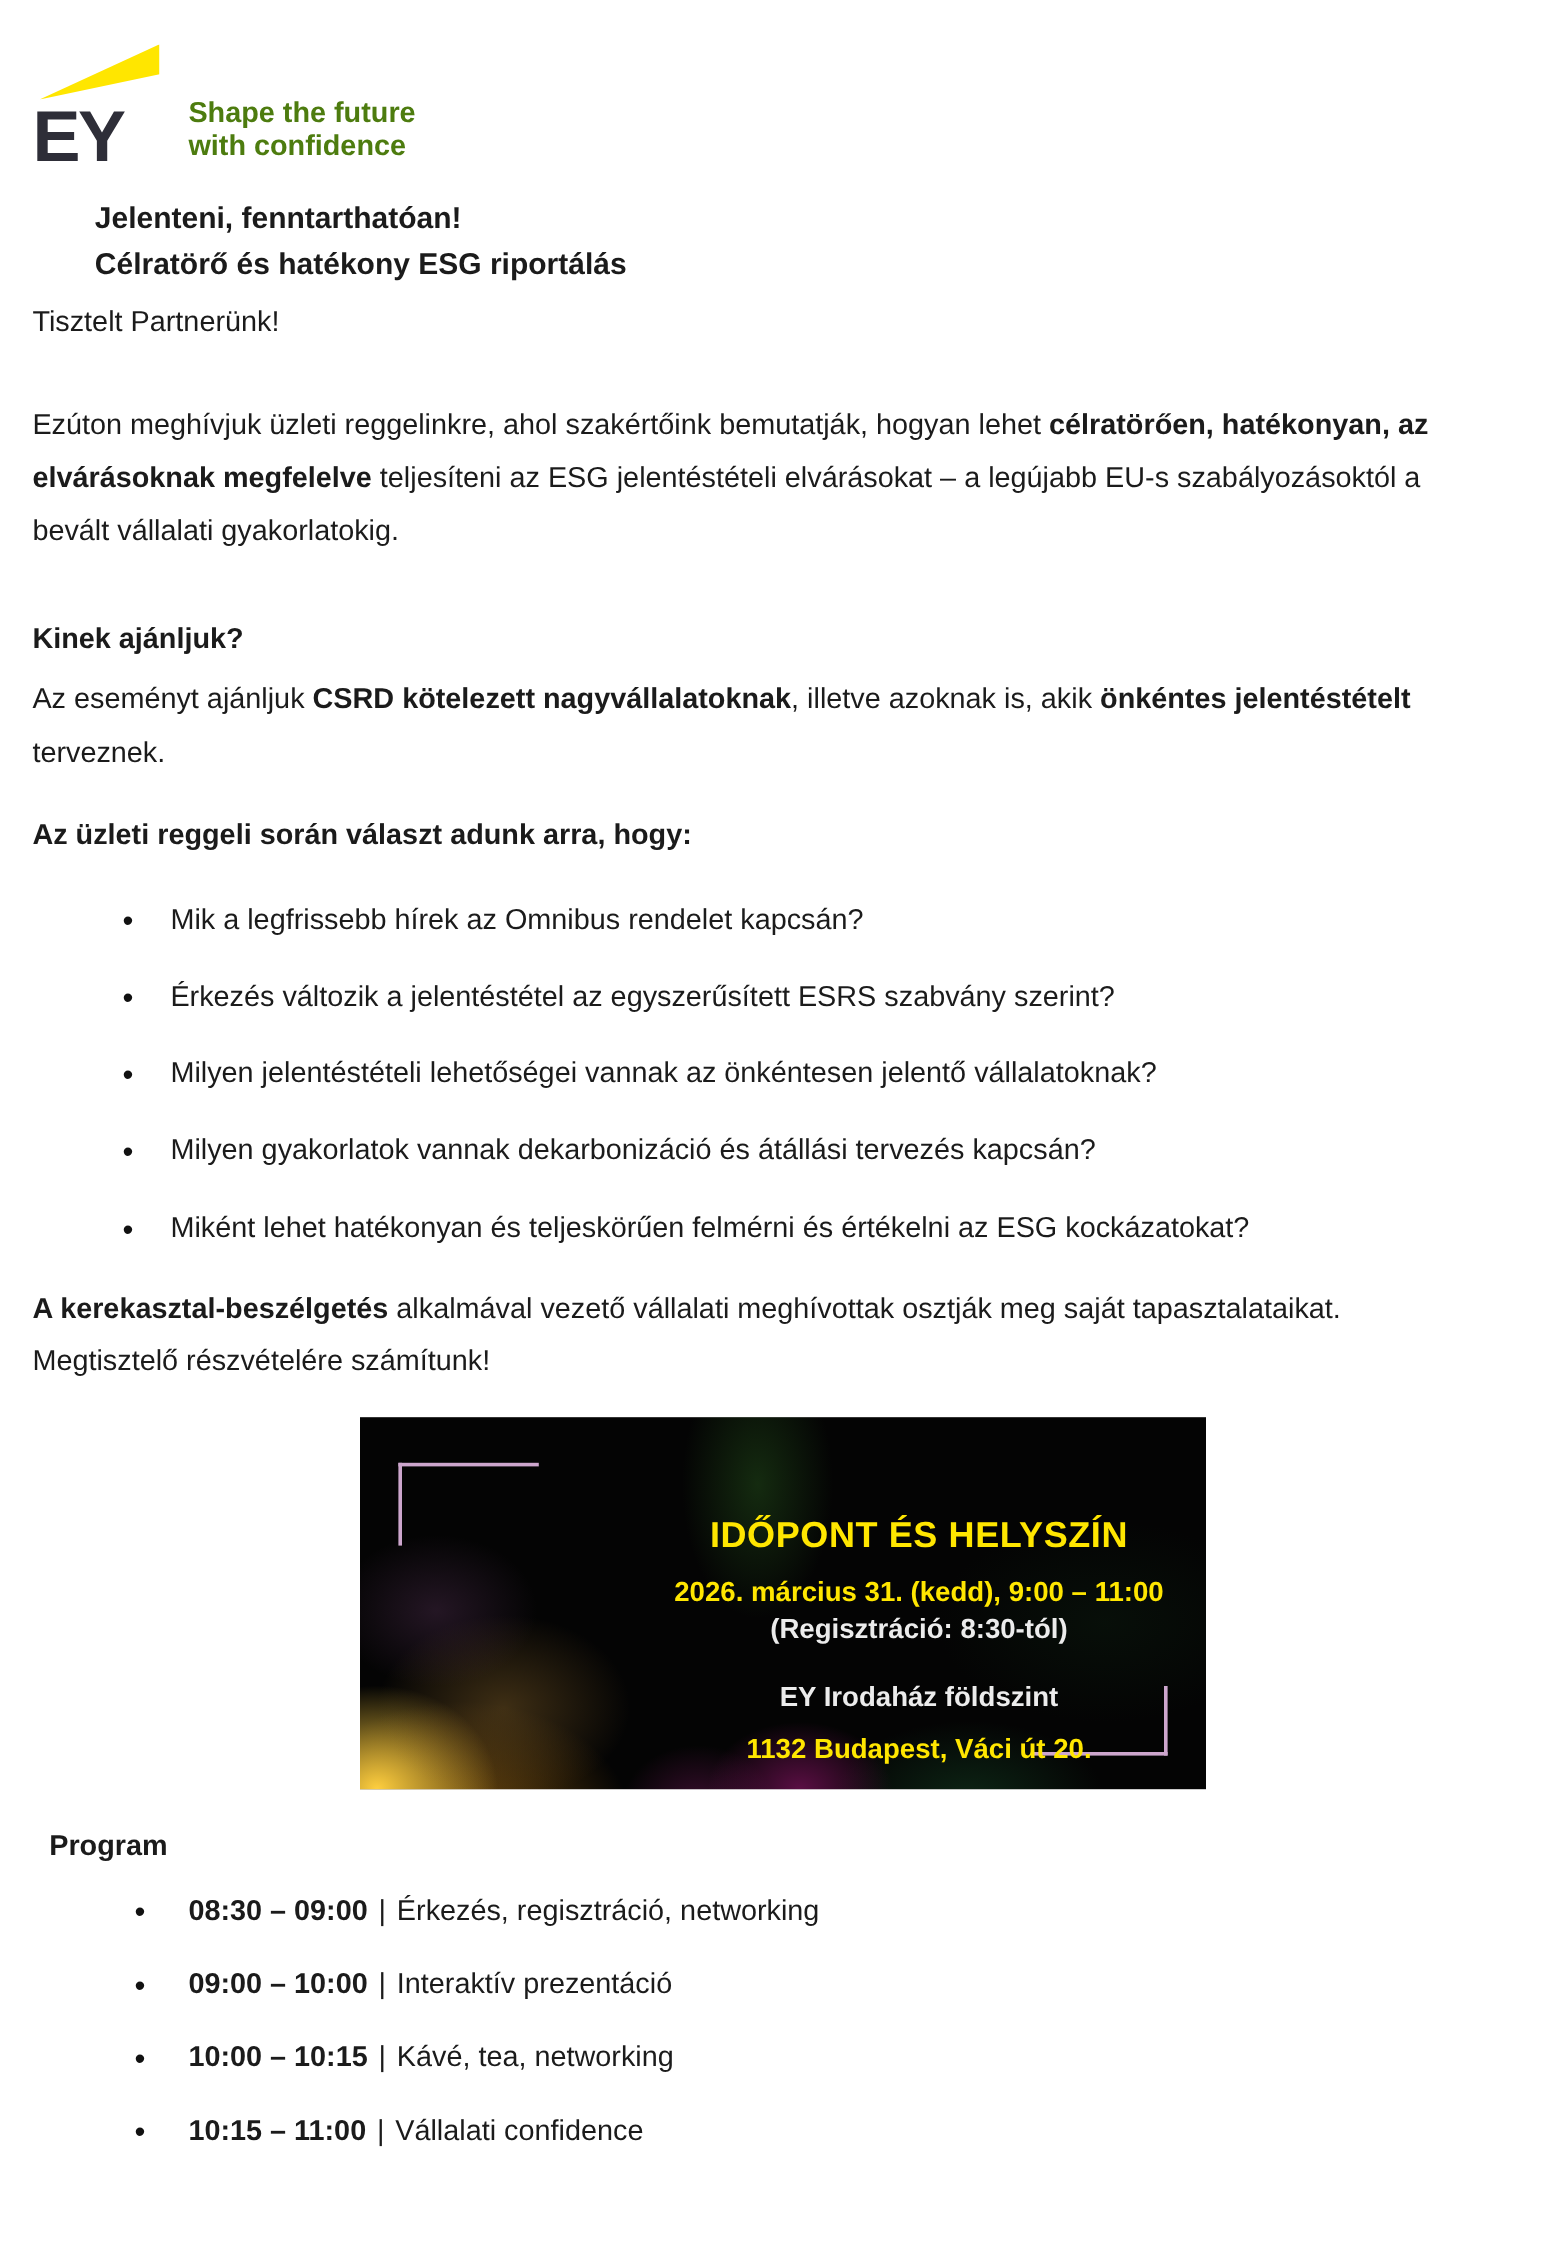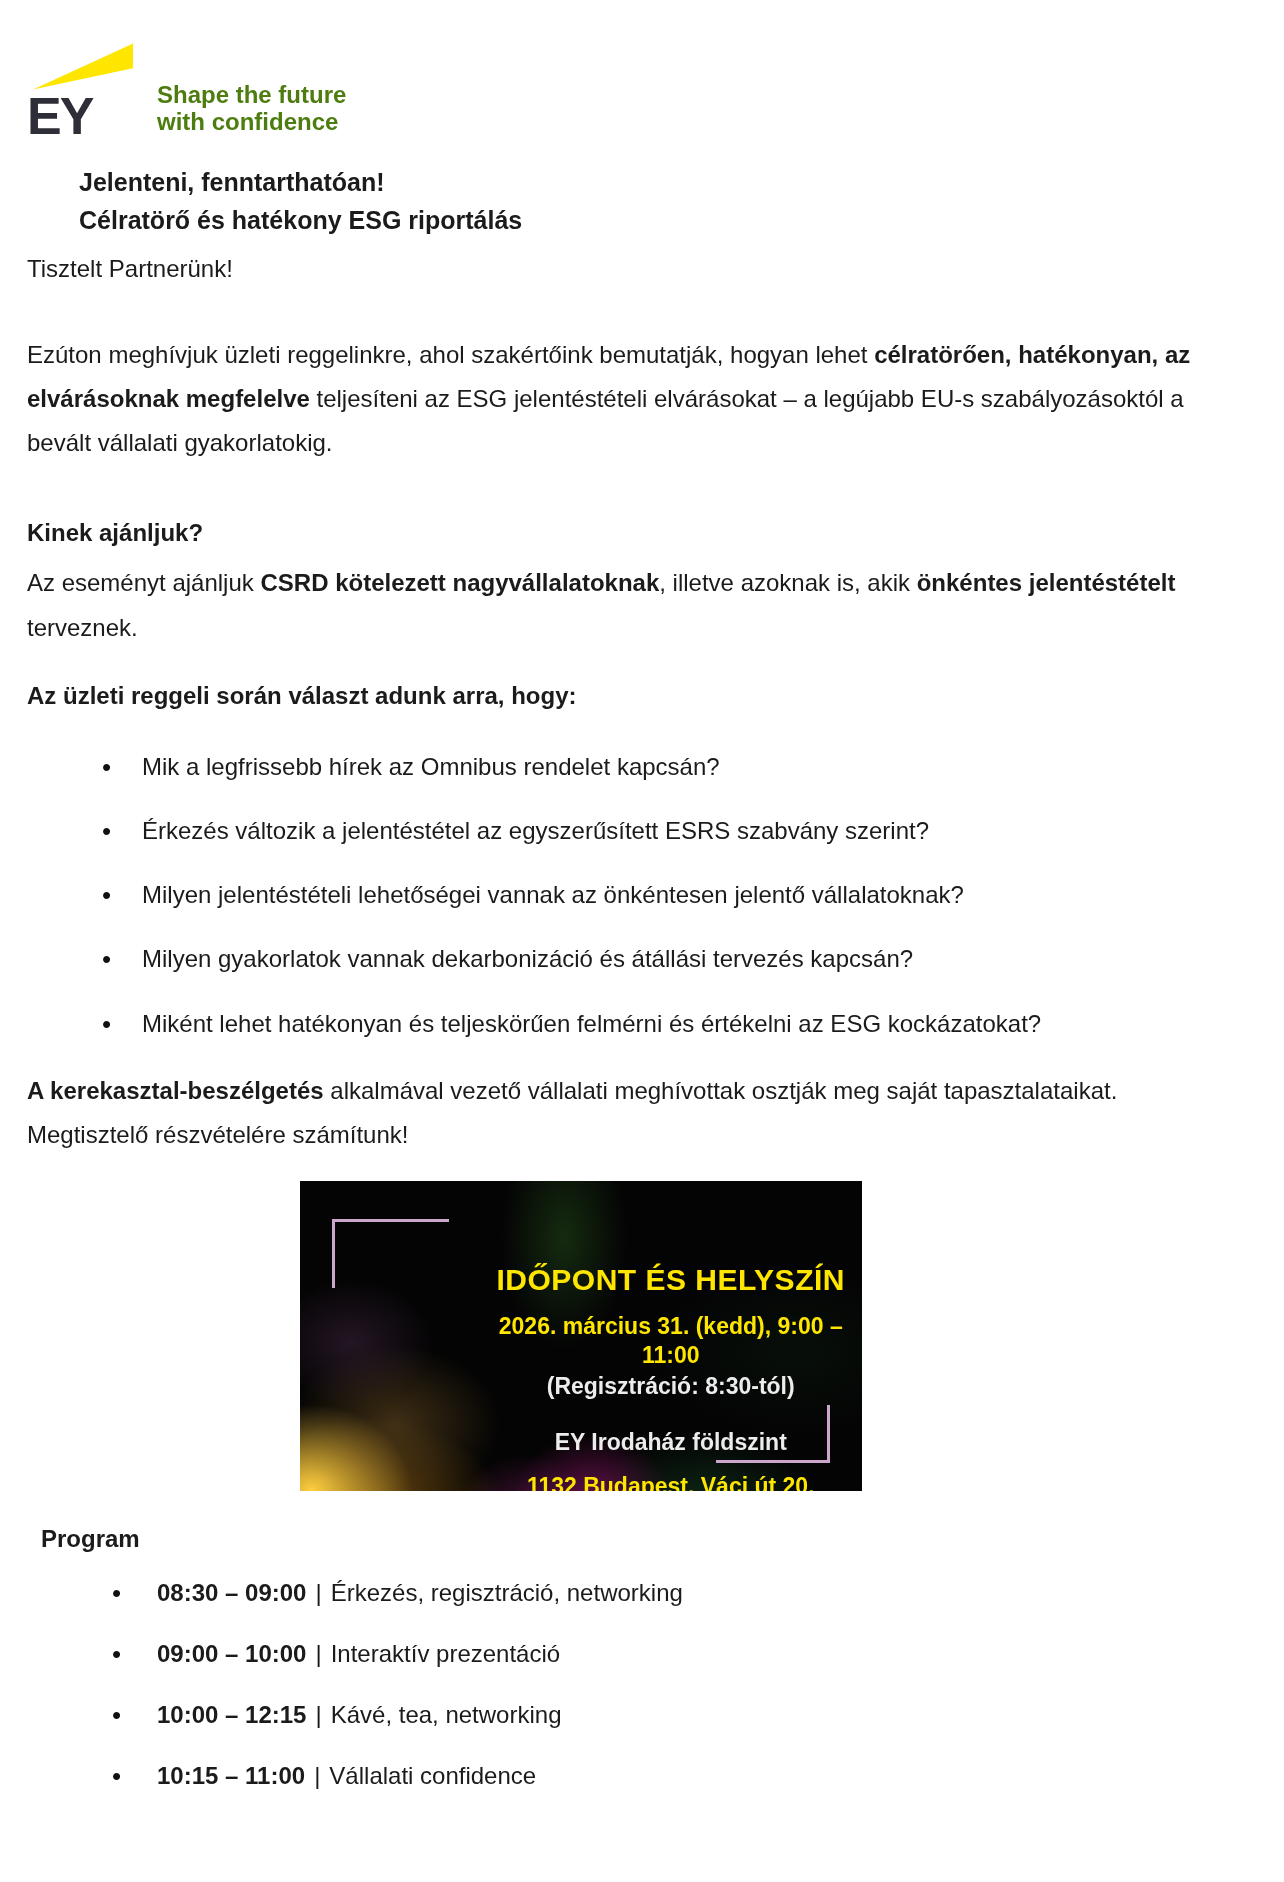--- a/index.html
+++ b/index.html
@@ -14,21 +14,21 @@
 
   
   .logo-block { display:flex; align-items:flex-end; gap:18px; height:122px; }
   .ey-mark { position:relative; width:112px; }
   .ey-beam {
     width:100px; height:48px; margin-left:6px;
     background:#ffe600;
     clip-path:polygon(0 96%, 100% 0, 100% 52%);
   }
   .ey-word {
-    font-size:52px; font-weight:800; letter-spacing:-2px;
+    font-size:60px; font-weight:800; letter-spacing:-2px;
     color:#2e2e38; line-height:0.82; margin-top:4px;
   }
   .ey-tagline {
     font-size:24px; font-weight:bold; color:#4d7c0f;
     line-height:1.15; padding-bottom:2px;
   }
 
   
   .title { text-align:left; margin:26px 0 0 52px; }
   .title div { font-size:25px; font-weight:bold; line-height:1.5; }
@@ -50,21 +50,21 @@
   }
   ul.dots li::before {
     content:"\2022"; position:absolute; left:0; top:-1px;
     font-size:26px; color:#111;
   }
 
   p.roundtable { margin-top:22px; font-size:24px; line-height:1.84; }
 
   
   .banner {
-    position:relative; width:562px; height:310px; margin:24px 0 0 273px;
+    position:relative; width:705px; height:310px; margin:24px 0 0 273px;
     background:
       radial-gradient(90px 160px at 47% 18%, rgba(40,90,30,0.45), transparent 70%),
       radial-gradient(120px 90px at 9% 52%, rgba(95,55,95,0.35), transparent 70%),
       radial-gradient(150px 110px at 17% 78%, rgba(150,110,45,0.40), transparent 70%),
       radial-gradient(140px 120px at 2% 100%, #ffcf3f, transparent 72%),
       radial-gradient(200px 140px at 12% 108%, rgba(200,130,20,0.55), transparent 70%),
       radial-gradient(110px 80px at 52% 100%, rgba(175,25,130,0.50), transparent 70%),
       radial-gradient(90px 70px at 40% 104%, rgba(120,25,95,0.45), transparent 70%),
       radial-gradient(160px 90px at 72% 102%, rgba(25,85,45,0.40), transparent 70%),
       radial-gradient(200px 120px at 88% 55%, rgba(15,40,20,0.30), transparent 70%),
@@ -154,18 +154,18 @@
         <div class="banner-reg">(Regisztráció: 8:30-tól)</div>
         <div class="banner-venue1">EY Irodaház földszint</div>
         <div class="banner-venue2">1132 Budapest, Váci út 20.</div>
       </div>
     </div>
 
     <div class="program-heading">Program</div>
     <ul class="program">
       <li><b>08:30 – 09:00</b><span class="sep">|</span><span>Érkezés, regisztráció, networking</span></li>
       <li><b>09:00 – 10:00</b><span class="sep">|</span><span>Interaktív prezentáció</span></li>
-      <li><b>10:00 – 12:15</b><span class="sep">|</span><span>Kávé, tea, networking</span></li>
+      <li><b>10:00 – 10:15</b><span class="sep">|</span><span>Kávé, tea, networking</span></li>
       <li><b>10:15 – 11:00</b><span class="sep">|</span><span>Vállalati confidence</span></li>
     </ul>
 
   </div>
 </div>
 
 </body></html>

